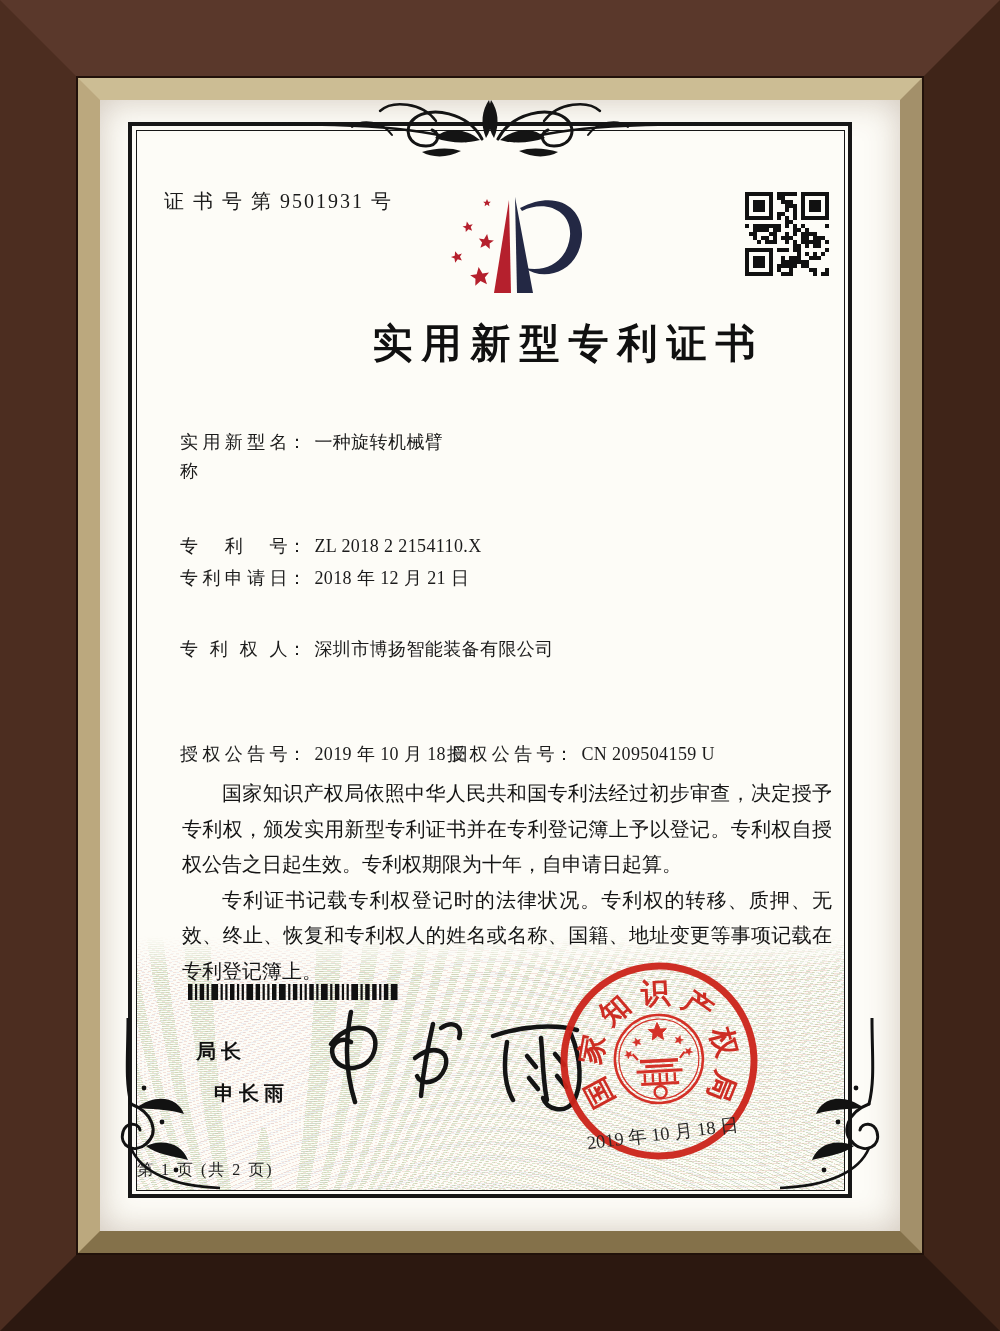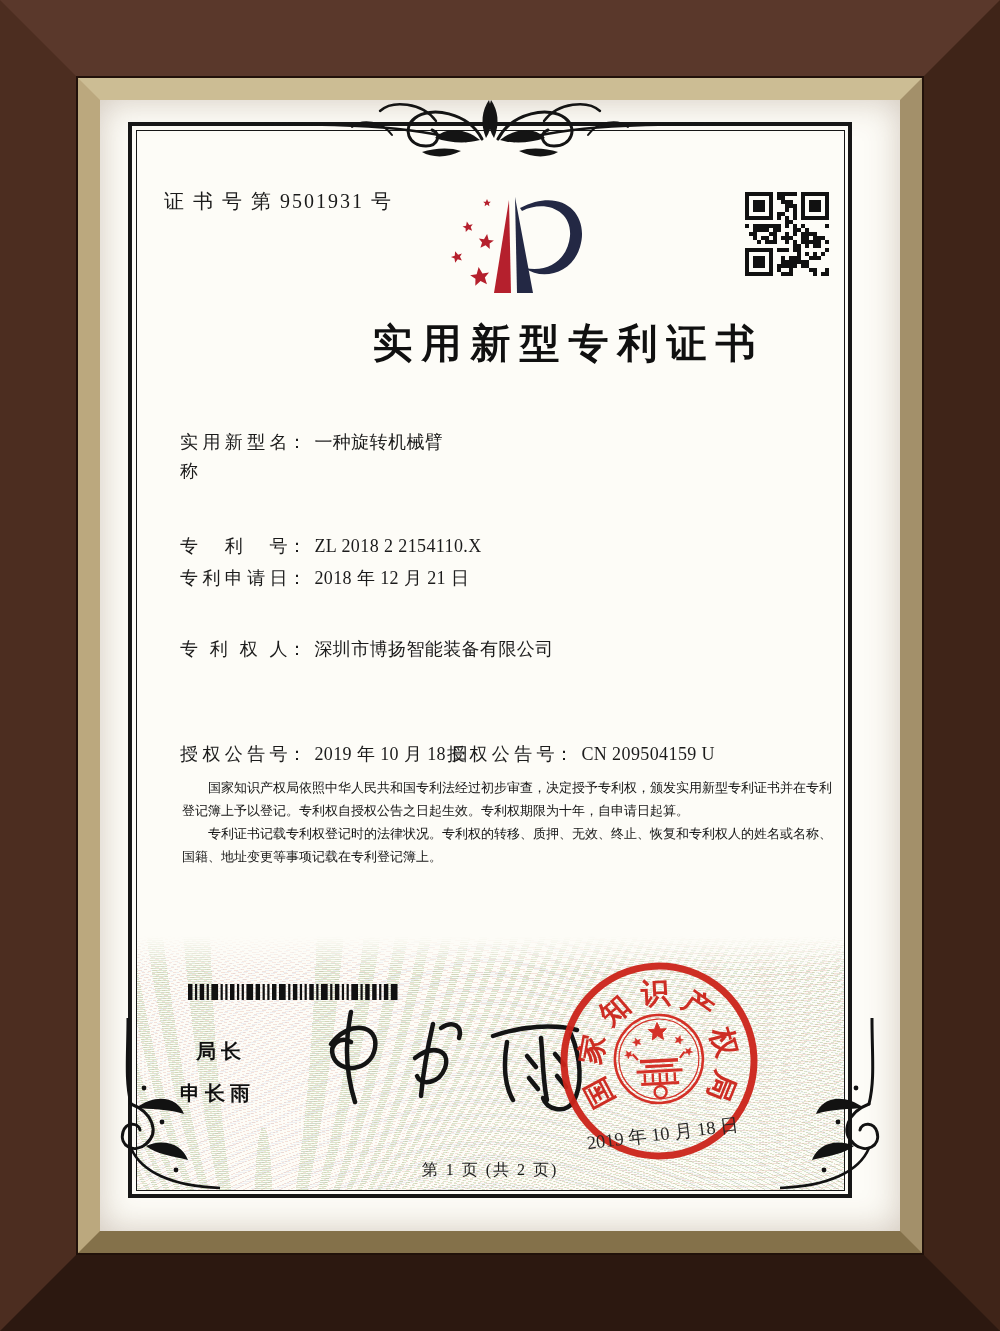--- a/index.html
+++ b/index.html
@@ -28,41 +28,41 @@
   .qr{position:absolute;left:645px;top:92px;width:84px;height:84px;}
   .title{position:absolute;left:28px;top:216px;width:872px;text-align:center;
       font-size:40px;font-weight:700;letter-spacing:9px;text-indent:9px;color:#101010;}
   
   .frow{position:absolute;left:80px;font-size:18px;color:#1b1b1b;line-height:1.6;letter-spacing:.4px;}
   .flabel{display:inline-block;width:108px;text-align:justify;text-align-last:justify;vertical-align:top;}
   .fcolon{display:inline-block;margin-right:8px;vertical-align:top;}
   .fvalue{display:inline-block;max-width:470px;white-space:pre-line;vertical-align:top;}
   .gpair2{position:absolute;left:267px;top:0;white-space:nowrap;}
   
-  .paras{position:absolute;left:82px;top:676px;width:650px;font-size:13px;line-height:1.78;
+  .paras{position:absolute;left:82px;top:676px;width:650px;font-size:20px;line-height:1.78;
       text-align:justify;color:#141414;z-index:2;}
   .paras p{margin:0;text-indent:2em;}
   
   .guilloche{position:absolute;left:36px;top:836px;width:708px;height:254px;z-index:0;
       background:
         repeating-radial-gradient(140% 120% at 18% 135%, rgba(150,185,120,.34) 0 1.6px, rgba(0,0,0,0) 1.6px 6.5px),
         repeating-radial-gradient(150% 130% at 85% 140%, rgba(225,165,150,.30) 0 1.6px, rgba(0,0,0,0) 1.6px 7.5px),
         repeating-radial-gradient(160% 120% at 50% -40%, rgba(160,170,210,.16) 0 1.5px, rgba(0,0,0,0) 1.5px 8px);
       -webkit-mask-image:linear-gradient(to bottom, transparent 0, #000 14%);
       mask-image:linear-gradient(to bottom, transparent 0, #000 14%);}
   .barcode{position:absolute;left:88px;top:884px;width:212px;height:16px;z-index:2;}
   .director-title{position:absolute;left:96px;top:938px;font-family:"Liberation Sans",sans-serif;
       font-weight:700;font-size:20px;letter-spacing:5px;color:#111;z-index:2;text-align:center;}
-  .director-name{position:absolute;left:80px;top:980px;font-family:"Liberation Sans",sans-serif;
+  .director-name{position:absolute;left:114px;top:980px;font-family:"Liberation Sans",sans-serif;
       font-weight:700;font-size:20px;letter-spacing:5px;color:#111;z-index:2;}
   .signature{position:absolute;left:215px;top:898px;width:300px;height:120px;z-index:2;}
   .seal{position:absolute;left:454px;top:856px;width:210px;height:210px;z-index:3;
       transform:rotate(-3deg);opacity:.95;}
-  .footer{position:absolute;left:28px;top:1060px;width:724px;text-align:center;
-      font-size:16px;letter-spacing:2px;color:#1d1d1d;z-index:2;}
+  .footer{position:absolute;left:28px;top:1060px;width:724px;text-align:left;
+      font-size:16px;letter-spacing:2px;color:#1d1d1d;z-index:2;padding-left:9px;}
 </style>
 </head>
 <body>
 
 <svg width="0" height="0" style="position:absolute" aria-hidden="true">
   <defs>
     <path id="star5" d="M0,-10 2.939,-3.09 9.511,-3.09 4.755,1.18 5.878,8.09 0,4 -5.878,8.09 -4.755,1.18 -9.511,-3.09 -2.939,-3.09 Z"></path>
   </defs>
 </svg>
 

